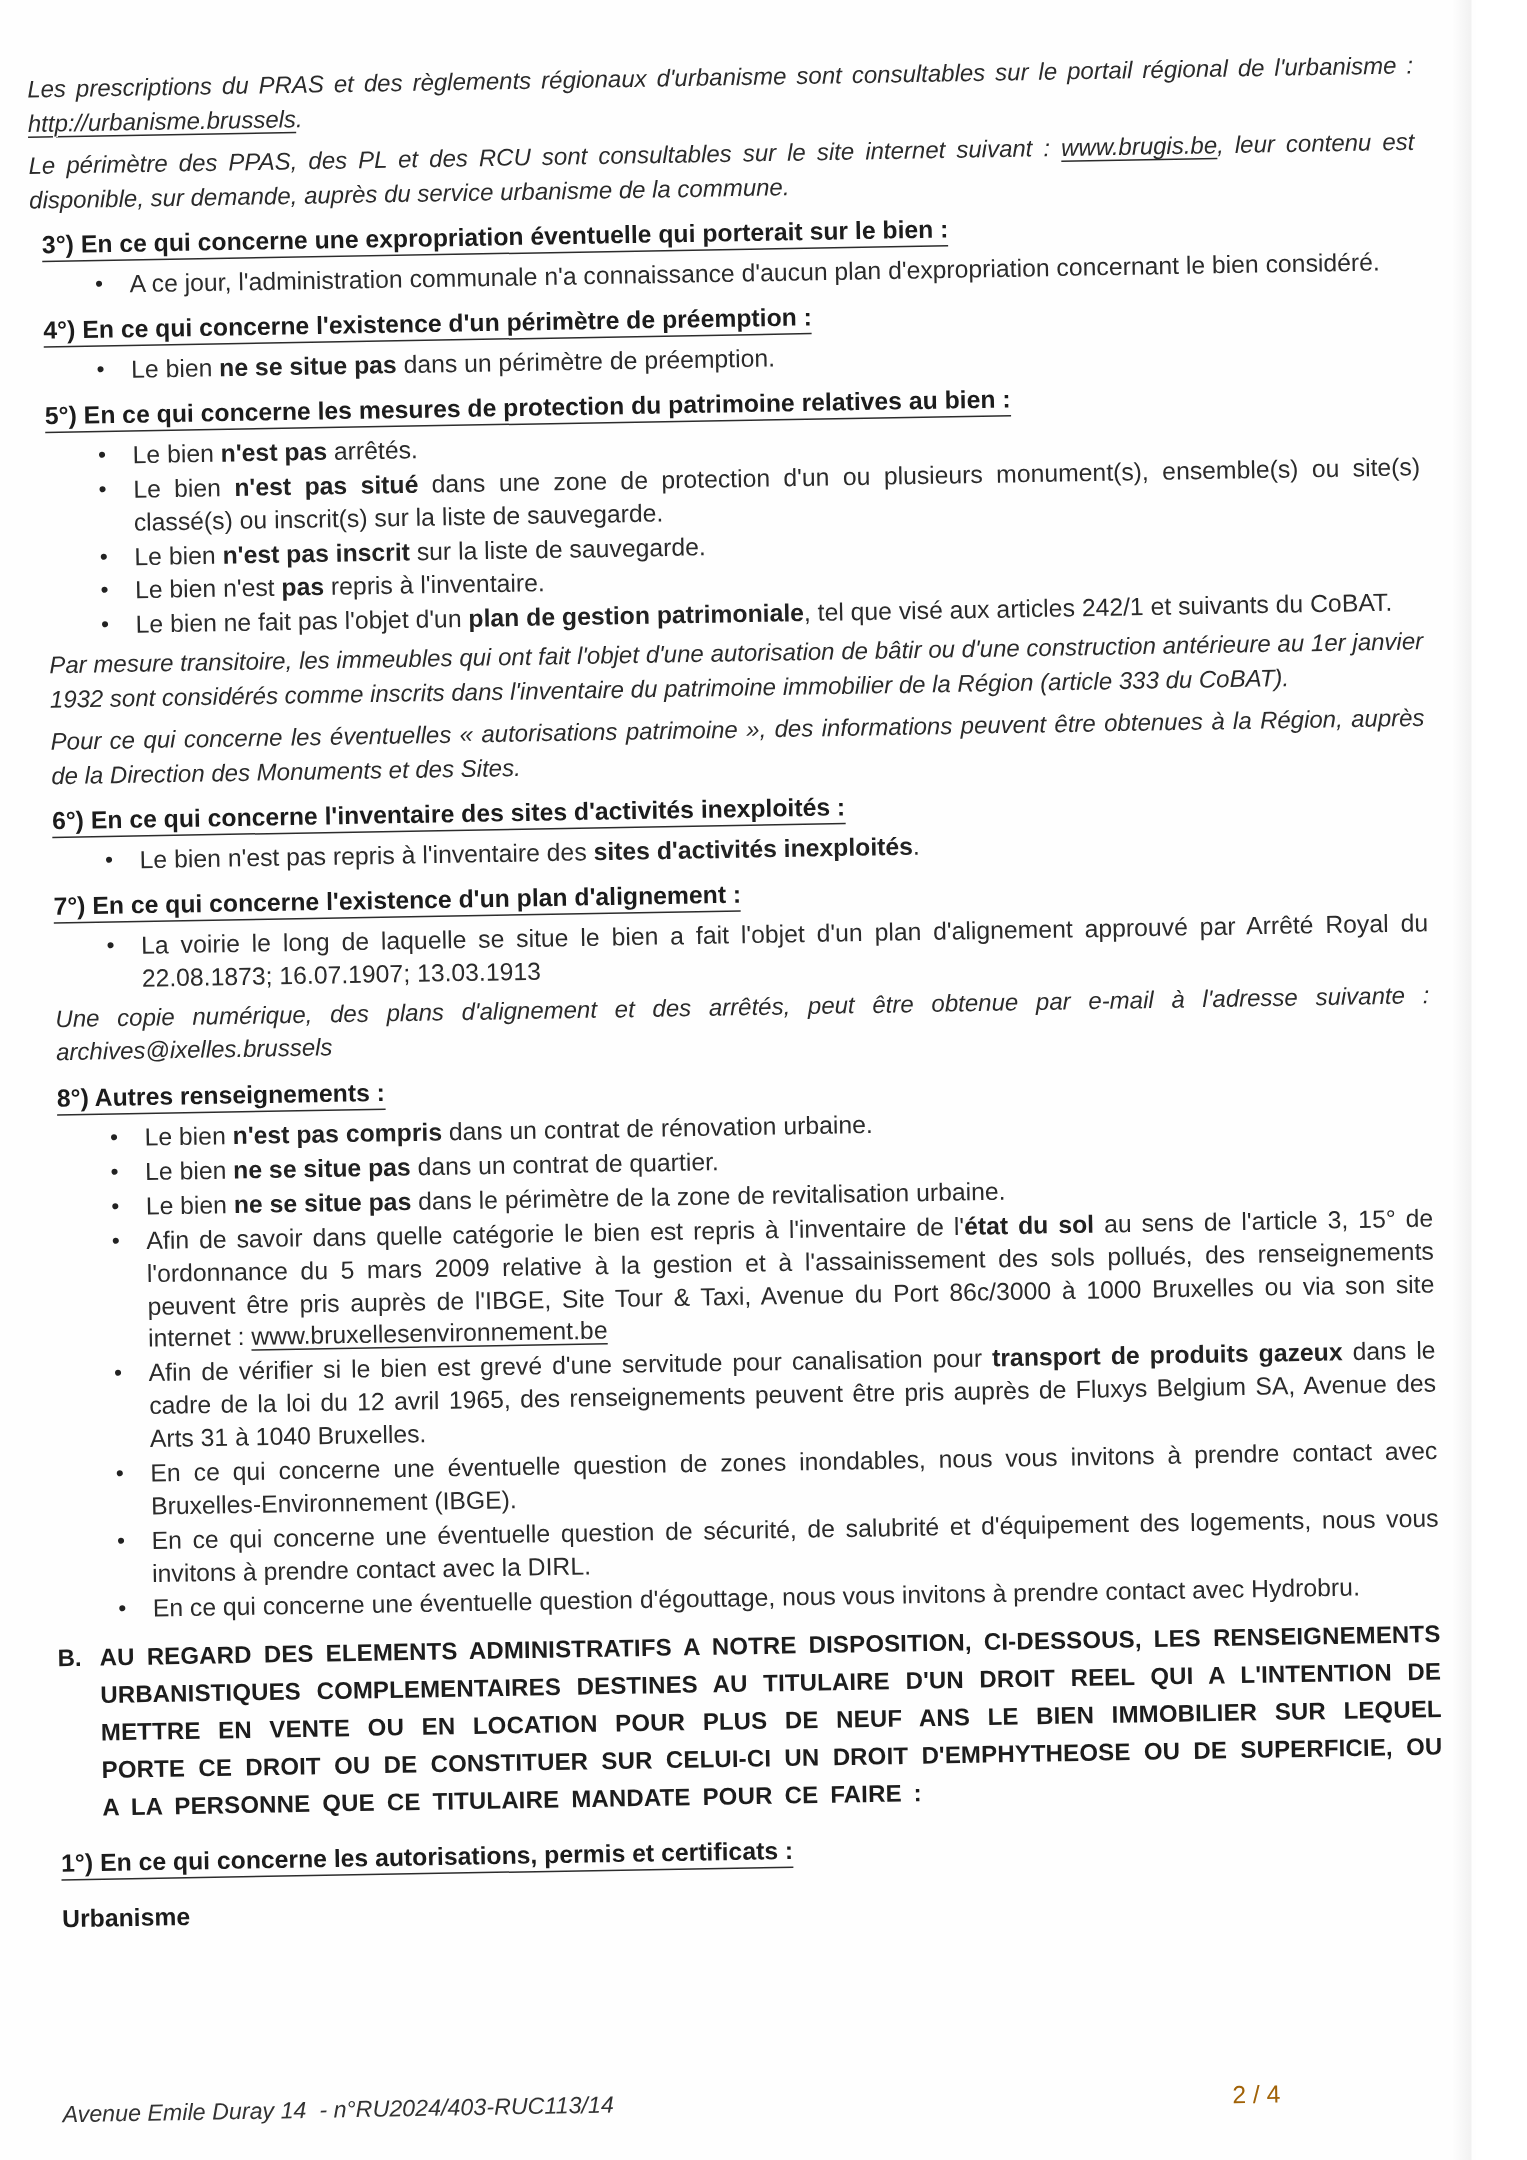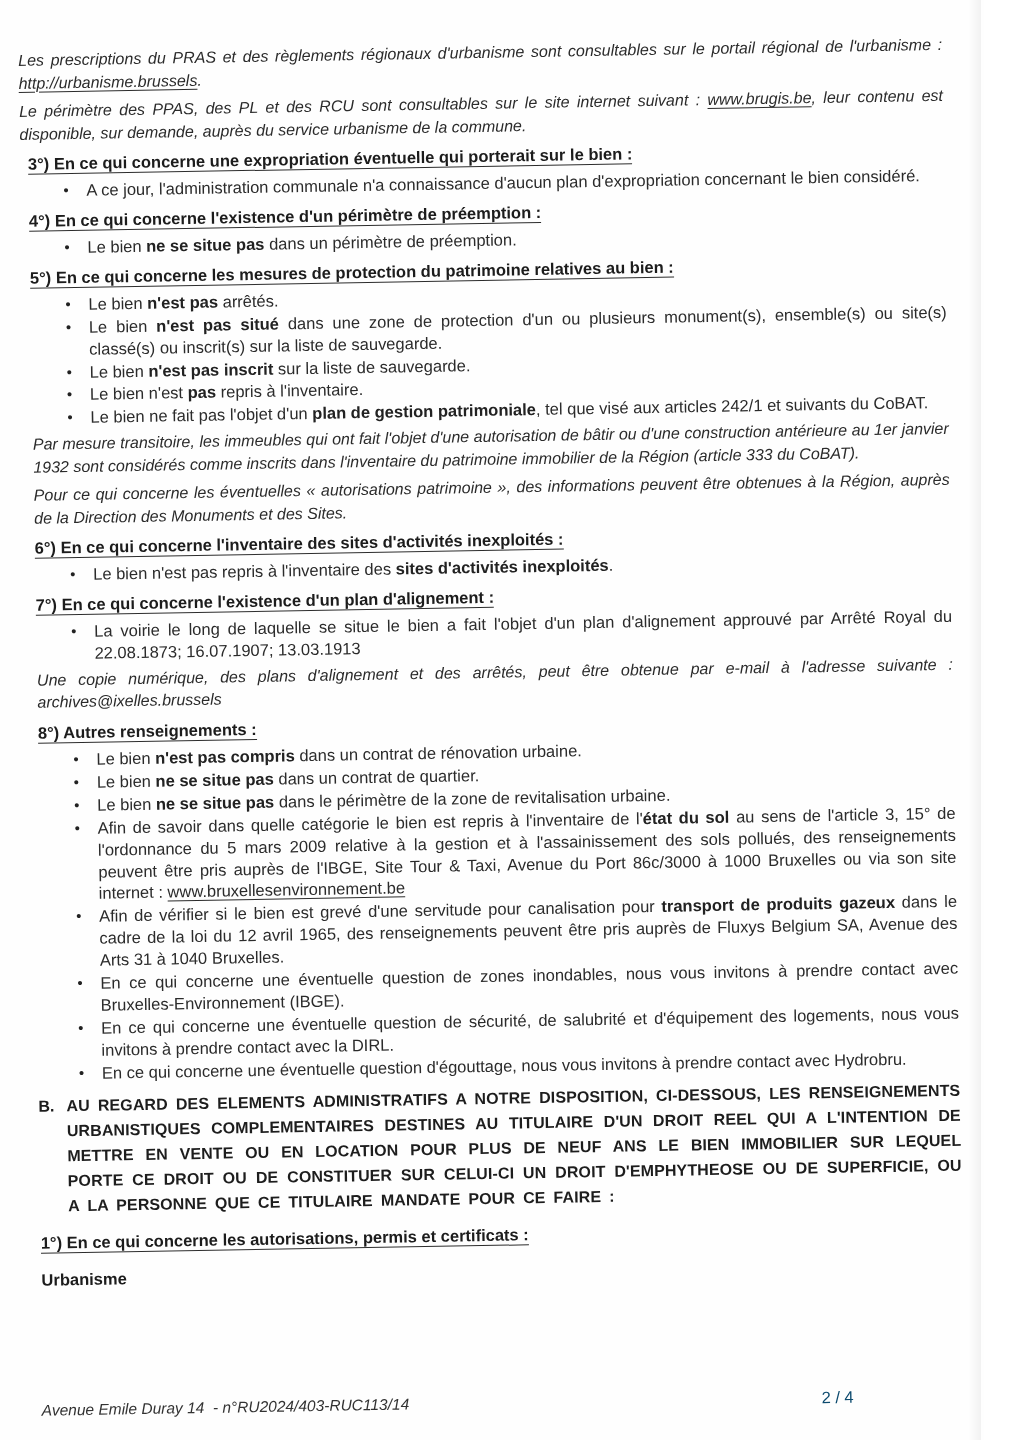--- a/index.html
+++ b/index.html
@@ -23,21 +23,21 @@
   .bullet::before { content:"\2022"; position:absolute; left:3px; top:-1px; font-size:15px; color:#222; }
   .note { margin-left:8px; }
   .block-b { display:grid; grid-template-columns:28px 1fr; margin:8px 0 0 2px; font-weight:bold; color:#1d1d1d; }
   .b-label { font-size:16px; line-height:25.2px; }
   .b-text { font-size:16px; line-height:25.2px; text-align:justify; word-spacing:3.5px; letter-spacing:0.1px; }
   .h1-row { margin:12px 0 0 2px; }
   .subheading { font-size:16.5px; font-weight:bold; color:#1c1c1c; margin:16px 0 0 2px; }
   .footer-row { position:absolute; top:1352px; left:0; width:812px; display:flex;
     justify-content:space-between; align-items:flex-start; }
   .footer-ref { font-style:italic; font-size:15.5px; color:#333; white-space:pre-wrap; }
-  .footer-page { font-size:16.5px; color:#0c4a6e; }
+  .footer-page { font-size:16.5px; color:#a16207; }
 </style>
 </head>
 <body>
 
 <div class="page">
   <div class="scan-strip"></div>
 
   <div class="content">
     <div id="intro">
         <p class="para italic just"><span>Les prescriptions du PRAS et des règlements régionaux d'urbanisme sont consultables sur le portail régional de l'urbanisme : </span><span class="u">http://urbanisme.brussels</span><span>.</span></p>

